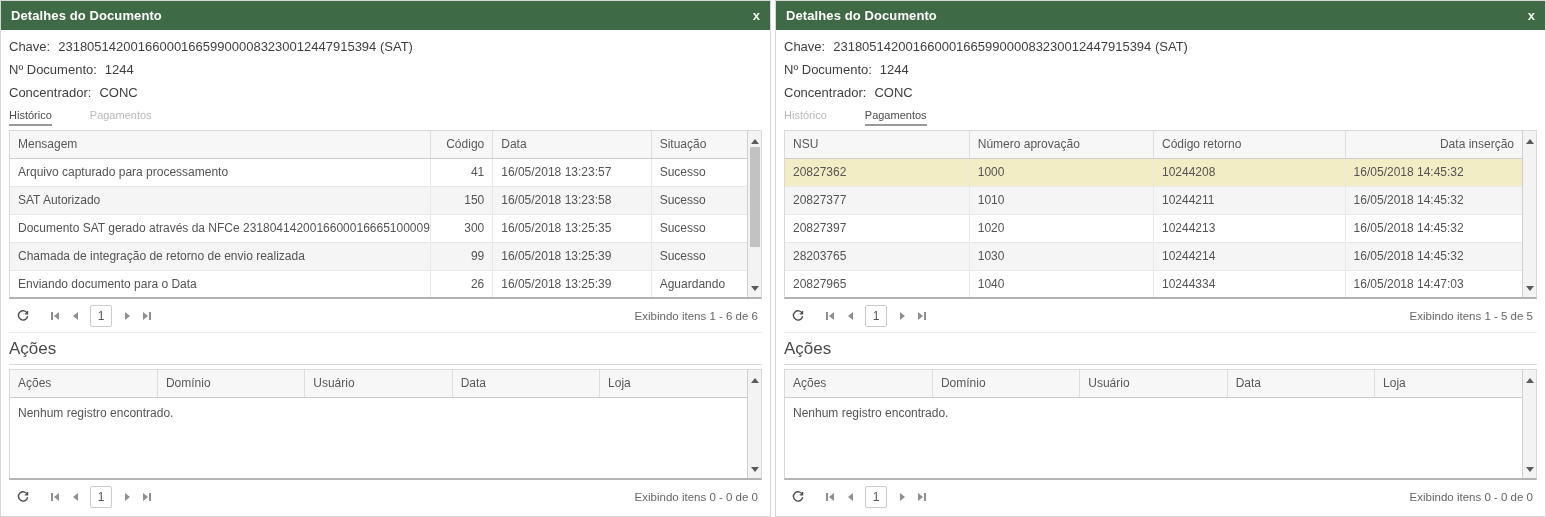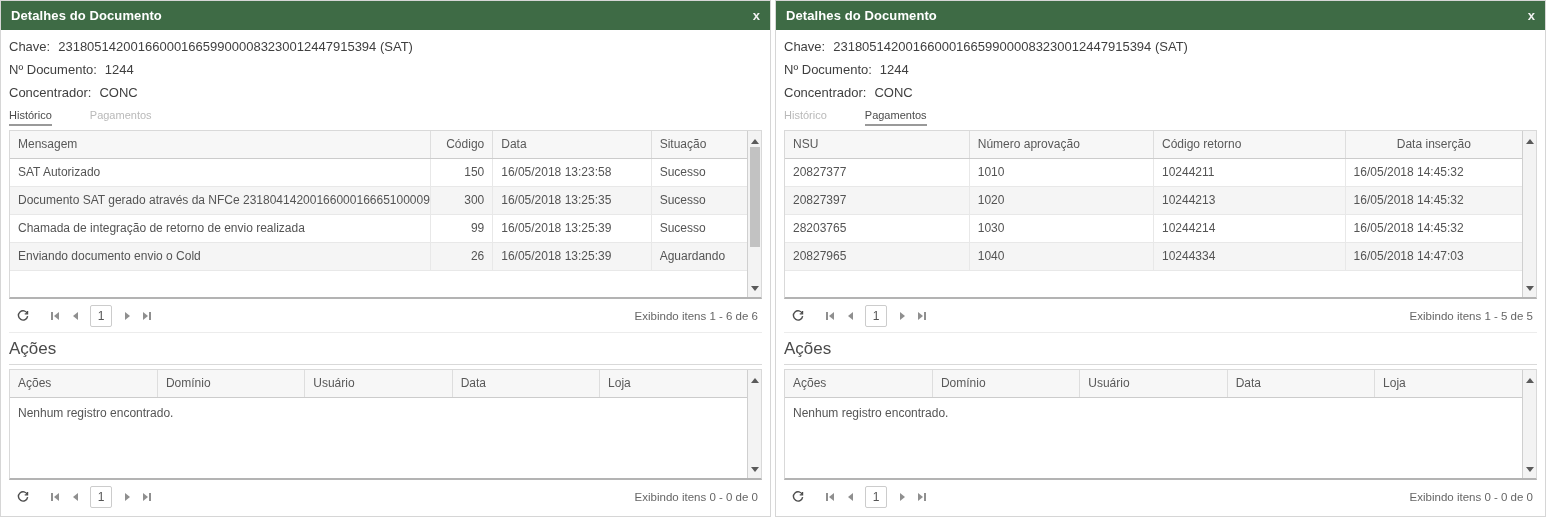--- a/index.html
+++ b/index.html
@@ -114,39 +114,45 @@
           <thead>
                 <tr>
                   <th style="text-align: left;">Mensagem</th>
                   <th style="text-align: right;">Código</th>
                   <th style="text-align: left;">Data</th>
                   <th style="text-align: left;">Situação</th>
                 </tr>
               </thead>
               <tbody>
                 <tr>
+                  <td style="text-align: left;">Arquivo capturado para processamento</td>
+                  <td style="text-align: right;">41</td>
+                  <td style="text-align: left;">16/05/2018 13:23:57</td>
+                  <td style="text-align: left;">Sucesso</td>
+                </tr>
+                <tr>
                   <td style="text-align: left;">SAT Autorizado</td>
                   <td style="text-align: right;">150</td>
                   <td style="text-align: left;">16/05/2018 13:23:58</td>
                   <td style="text-align: left;">Sucesso</td>
                 </tr>
                 <tr>
                   <td style="text-align: left;">Documento SAT gerado através da NFCe 231804142001660001666510000986970796</td>
                   <td style="text-align: right;">300</td>
                   <td style="text-align: left;">16/05/2018 13:25:35</td>
                   <td style="text-align: left;">Sucesso</td>
                 </tr>
                 <tr>
                   <td style="text-align: left;">Chamada de integração de retorno de envio realizada</td>
                   <td style="text-align: right;">99</td>
                   <td style="text-align: left;">16/05/2018 13:25:39</td>
                   <td style="text-align: left;">Sucesso</td>
                 </tr>
                 <tr>
-                  <td style="text-align: left;">Enviando documento envio o Cold</td>
+                  <td style="text-align: left;">Enviando documento para o Data</td>
                   <td style="text-align: right;">26</td>
                   <td style="text-align: left;">16/05/2018 13:25:39</td>
                   <td style="text-align: left;">Aguardando</td>
                 </tr>
               </tbody>
             </table>
         </div>
         <div class="vscroll">
           <div class="sb-arrow up"></div>
           <div class="sb-thumb"></div>
@@ -267,24 +273,30 @@
                 <col style="width:25%">
                 <col style="width:25%">
                 <col style="width:26%">
                 <col style="width:24%">
               </colgroup>
           <thead>
                 <tr>
                   <th style="text-align: left;">NSU</th>
                   <th style="text-align: left;">Número aprovação</th>
                   <th style="text-align: left;">Código retorno</th>
-                  <th style="text-align: center;">Data inserção</th>
+                  <th style="text-align: right;">Data inserção</th>
                 </tr>
               </thead>
               <tbody>
+                <tr class="selected">
+                  <td style="text-align: left;">20827362</td>
+                  <td style="text-align: left;">1000</td>
+                  <td style="text-align: left;">10244208</td>
+                  <td style="text-align: left;">16/05/2018 14:45:32</td>
+                </tr>
                 <tr>
                   <td style="text-align: left;">20827377</td>
                   <td style="text-align: left;">1010</td>
                   <td style="text-align: left;">10244211</td>
                   <td style="text-align: left;">16/05/2018 14:45:32</td>
                 </tr>
                 <tr>
                   <td style="text-align: left;">20827397</td>
                   <td style="text-align: left;">1020</td>
                   <td style="text-align: left;">10244213</td>

